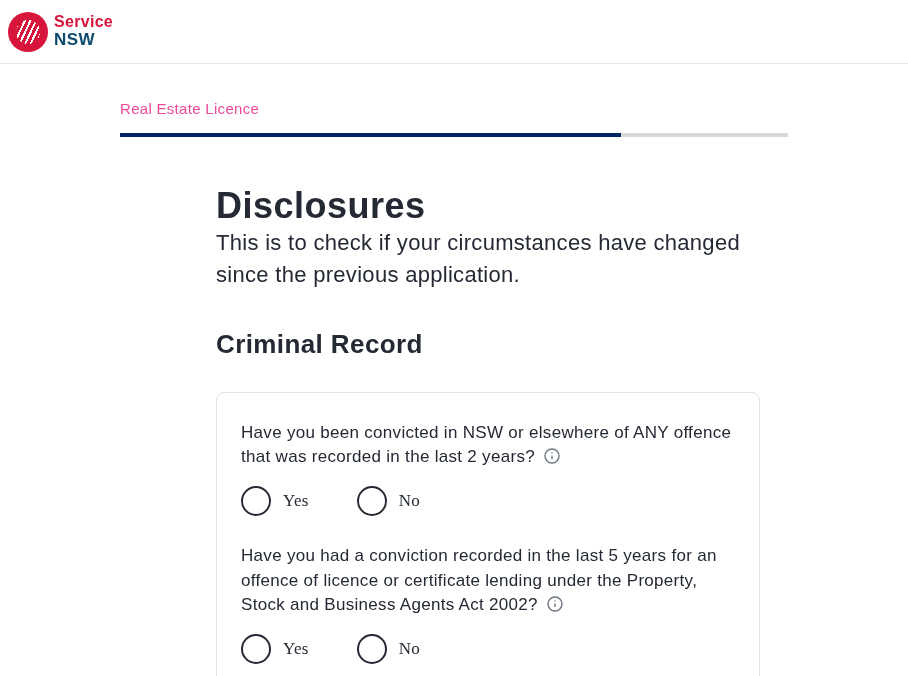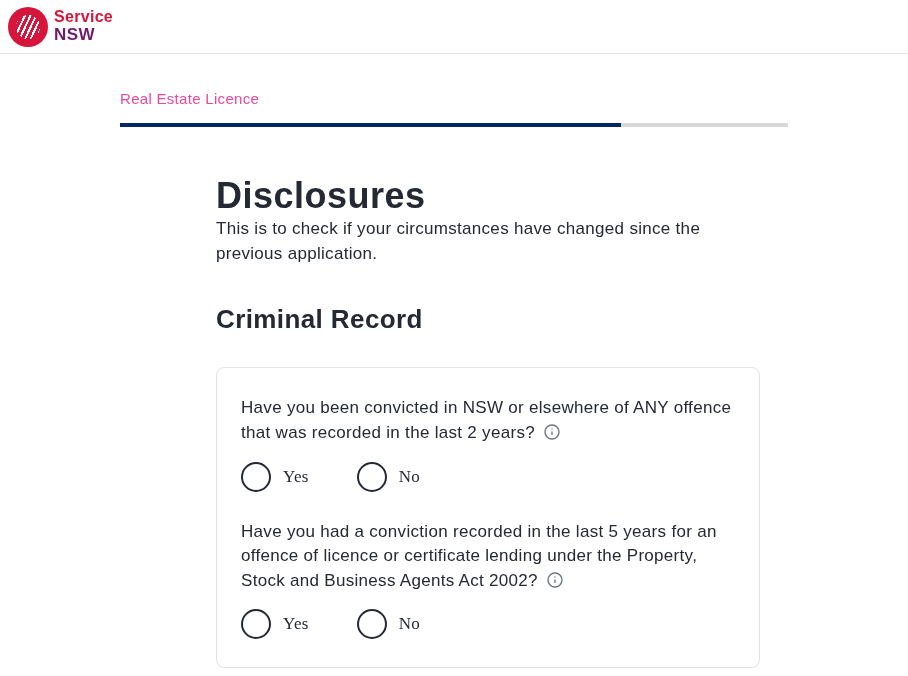--- a/index.html
+++ b/index.html
@@ -7,21 +7,21 @@
       padding: 0;
       box-sizing: border-box;
     }
     body {
       font-family: -apple-system, BlinkMacSystemFont, "Segoe UI", Helvetica, Arial, sans-serif;
       background: #ffffff;
       color: #242934;
       width: 908px;
     }
     .header {
-      height: 54px;
+      height: 64px;
       display: flex;
       align-items: center;
       padding: 8px 8px;
       border-bottom: 1px solid #e5e5e5;
       background: #ffffff;
     }
     .logo-container {
       display: flex;
       align-items: center;
     }
@@ -57,21 +57,21 @@
       flex-direction: column;
       line-height: 1.05;
     }
     .logo-text-top {
       color: #d7153a;
       font-weight: 700;
       font-size: 16px;
       letter-spacing: 0.3px;
     }
     .logo-text-bottom {
-      color: #701a75;
+      color: #0c4a6e;
       font-weight: 700;
       font-size: 17px;
       letter-spacing: 0.5px;
     }
     .breadcrumb-area {
       padding: 36px 120px 12px 120px;
     }
     .breadcrumb {
       font-size: 15px;
       color: #ec4899;
@@ -93,21 +93,21 @@
       padding: 36px 0 40px 0;
       max-width: 544px;
       margin-left: 216px;
     }
     .page-title {
       font-size: 36px;
       font-weight: 800;
       letter-spacing: 0.5px;
     }
     .intro {
-      font-size: 17px;
+      font-size: 22px;
       line-height: 1.45;
       letter-spacing: 0.3px;
       margin-bottom: 38px;
     }
     .section-title {
       font-size: 26px;
       font-weight: 800;
       letter-spacing: 0.4px;
       margin-bottom: 32px;
     }

